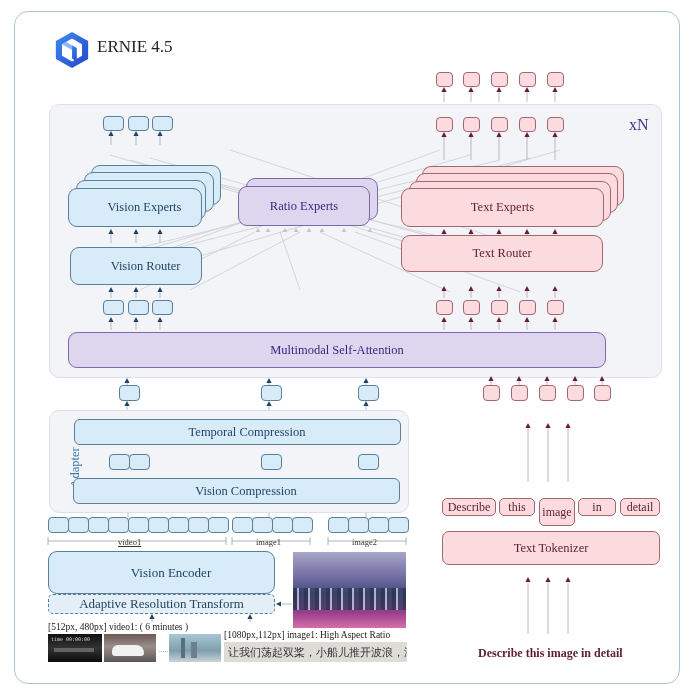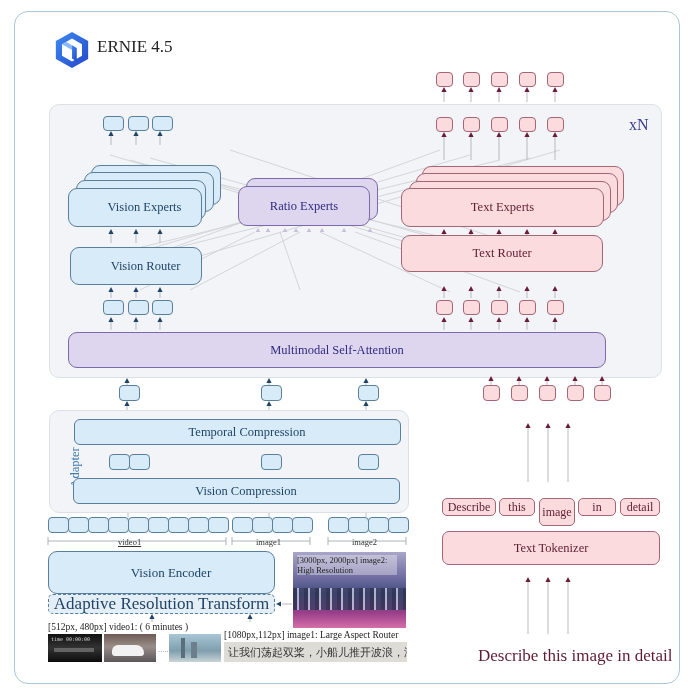--- a/index.html
+++ b/index.html
@@ -248,21 +248,21 @@
 <div class="abs box blue" style="left:74px;top:419px;width:327px;height:26px;border-radius:6px;">
     <span>Temporal Compression</span>
   </div>
 <div class="abs box blue" style="left:73px;top:478px;width:327px;height:26px;border-radius:6px;">
     <span>Vision Compression</span>
   </div>
 
 <div class="abs box blue" style="left:48px;top:551px;width:227px;height:43px;font-size:13px;">
     <span>Vision Encoder</span>
   </div>
-<div class="abs box dash" style="left:48px;top:594px;width:227px;height:20px;border-radius:5px;font-size:17px;">
+<div class="abs box dash" style="left:48px;top:594px;width:227px;height:20px;border-radius:5px;font-size:13px;">
     <span>Adaptive Resolution Transform</span>
   </div>
 
 <div class="abs lbl" style="left:118px;top:537px;text-decoration:underline;">video1</div>
 <div class="abs lbl" style="left:256px;top:537px;">image1</div>
 <div class="abs lbl" style="left:352px;top:537px;">image2</div>
 
 <div class="abs sm" style="left:48px;top:622px;">[512px, 480px] video1: ( 6 minutes )</div>
 
 <div class="thumb" style="left:48px;top:634px;width:54px;height:28px;background:linear-gradient(180deg,#111 0%,#333 50%,#0c0c0c 100%);">
@@ -271,41 +271,40 @@
 </div>
 <div class="thumb" style="left:104px;top:634px;width:52px;height:28px;background:linear-gradient(180deg,#6d5a55 0%,#9a8d89 45%,#5b5659 100%);">
   <div style="position:absolute;left:8px;top:11px;width:32px;height:11px;background:#f2f2f2;border-radius:6px 8px 3px 3px;"></div>
 </div>
 <div class="abs lbl" style="left:158px;top:644px;color:#888;">......</div>
 <div class="thumb" style="left:169px;top:634px;width:52px;height:28px;background:linear-gradient(180deg,#a9c6d5 0%,#7f9fae 60%,#c9d3d6 100%);">
   <div style="position:absolute;left:12px;top:4px;width:4px;height:20px;background:#5a6f7c;"></div>
   <div style="position:absolute;left:22px;top:8px;width:6px;height:16px;background:#6b7f8c;"></div>
 </div>
 
-<div class="abs sm" style="left:224px;top:630px;">[1080px,112px] image1: Large Aspect Router</div>
+<div class="abs sm" style="left:224px;top:630px;">[1080px,112px] image1: High Aspect Ratio</div>
 <div class="thumb" style="left:224px;top:642px;width:183px;height:20px;background:#dedcd6;">
   <span style="position:absolute;left:4px;top:3px;font-size:11px;color:#333;white-space:nowrap;font-family:'DejaVu Serif',serif;">让我们荡起双桨，小船儿推开波浪，海面</span>
 </div>
 
 <div class="thumb" style="left:293px;top:552px;width:113px;height:76px;background:linear-gradient(180deg,#a8a6c8 0%,#6e6aa0 35%,#3e4d7a 55%,#9a3f8a 80%,#d56fa9 100%);">
   <div style="position:absolute;left:0;top:36px;width:113px;height:22px;background:repeating-linear-gradient(90deg,#2a2f4d 0 4px,#cfd3e8 4px 6px,#3b3f63 6px 11px);opacity:.75;"></div>
-  <span style="position:absolute;left:4px;top:3px;font-size:8.5px;color:#222;line-height:10px;width:100px;background:rgba(255,255,255,.35);">[3000px, 2000px] image2: High Resolution</span>
 </div>
 
 <div id="words">
     <div class="abs word pink" style="left: 442px; top: 498px; width: 54px; height: 18px;">Describe</div>
     <div class="abs word pink" style="left: 499px; top: 498px; width: 36px; height: 18px;">this</div>
     <div class="abs word pink" style="left: 539px; top: 498px; width: 36px; height: 28px;">image</div>
     <div class="abs word pink" style="left: 578px; top: 498px; width: 38px; height: 18px;">in</div>
     <div class="abs word pink" style="left: 620px; top: 498px; width: 40px; height: 18px;">detail</div>
   </div>
 <div class="abs box pink" style="left:442px;top:531px;width:218px;height:34px;border-radius:7px;">
     <span>Text Tokenizer</span>
   </div>
-<div class="abs" style="left:478px;top:646px;font-size:17px;color:#5e1c31;">Describe this image in detail</div>
+<div class="abs" style="left:478px;top:646px;font-size:12px;color:#5e1c31;font-weight:bold;">Describe this image in detail</div>
 
 <div id="tokens">
     <div class="abs tok blue" style="left: 103px; top: 116px; width: 17px; height: 15px;"></div>
     <div class="abs tok blue" style="left: 103px; top: 300px; width: 17px; height: 15px;"></div>
     <div class="abs tok blue" style="left: 128px; top: 116px; width: 17px; height: 15px;"></div>
     <div class="abs tok blue" style="left: 128px; top: 300px; width: 17px; height: 15px;"></div>
     <div class="abs tok blue" style="left: 152px; top: 116px; width: 17px; height: 15px;"></div>
     <div class="abs tok blue" style="left: 152px; top: 300px; width: 17px; height: 15px;"></div>
     <div class="abs tok pink" style="left: 436px; top: 72px; width: 17px; height: 15px;"></div>
     <div class="abs tok pink" style="left: 436px; top: 117px; width: 17px; height: 15px;"></div>

